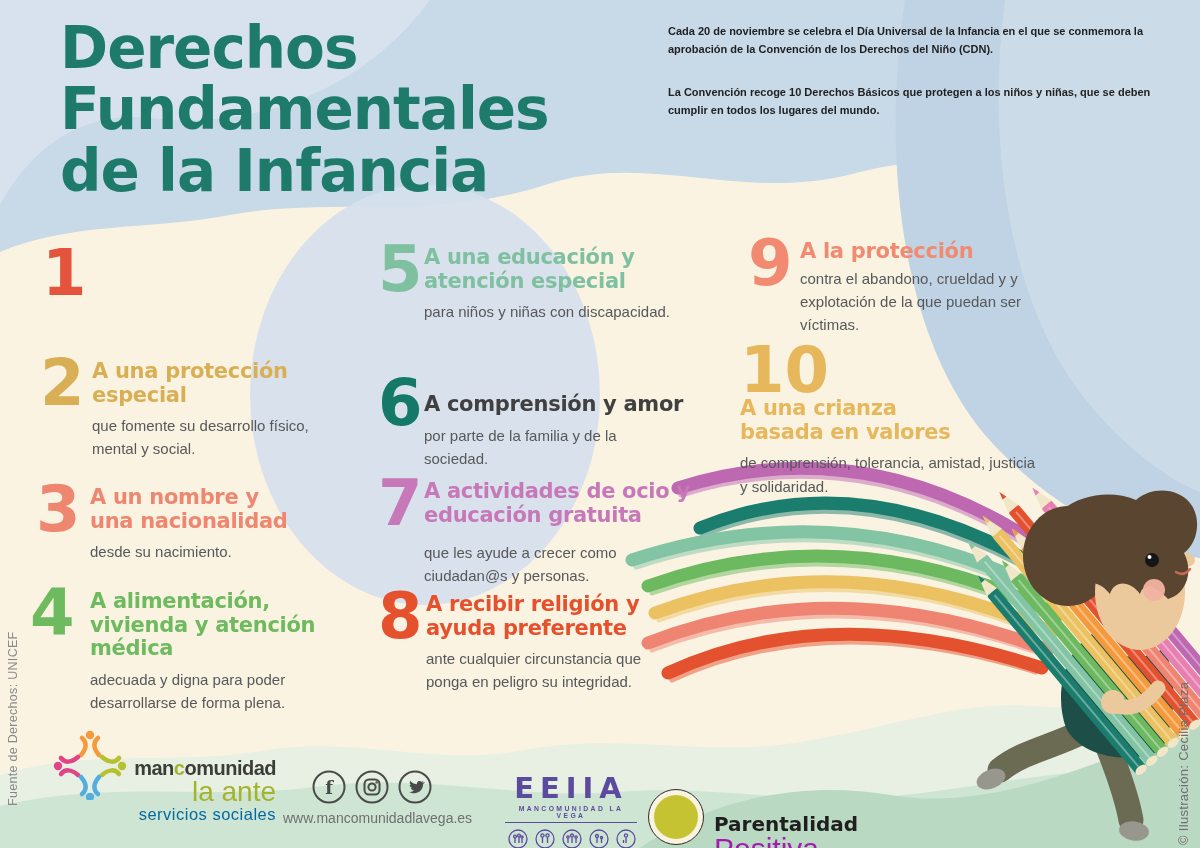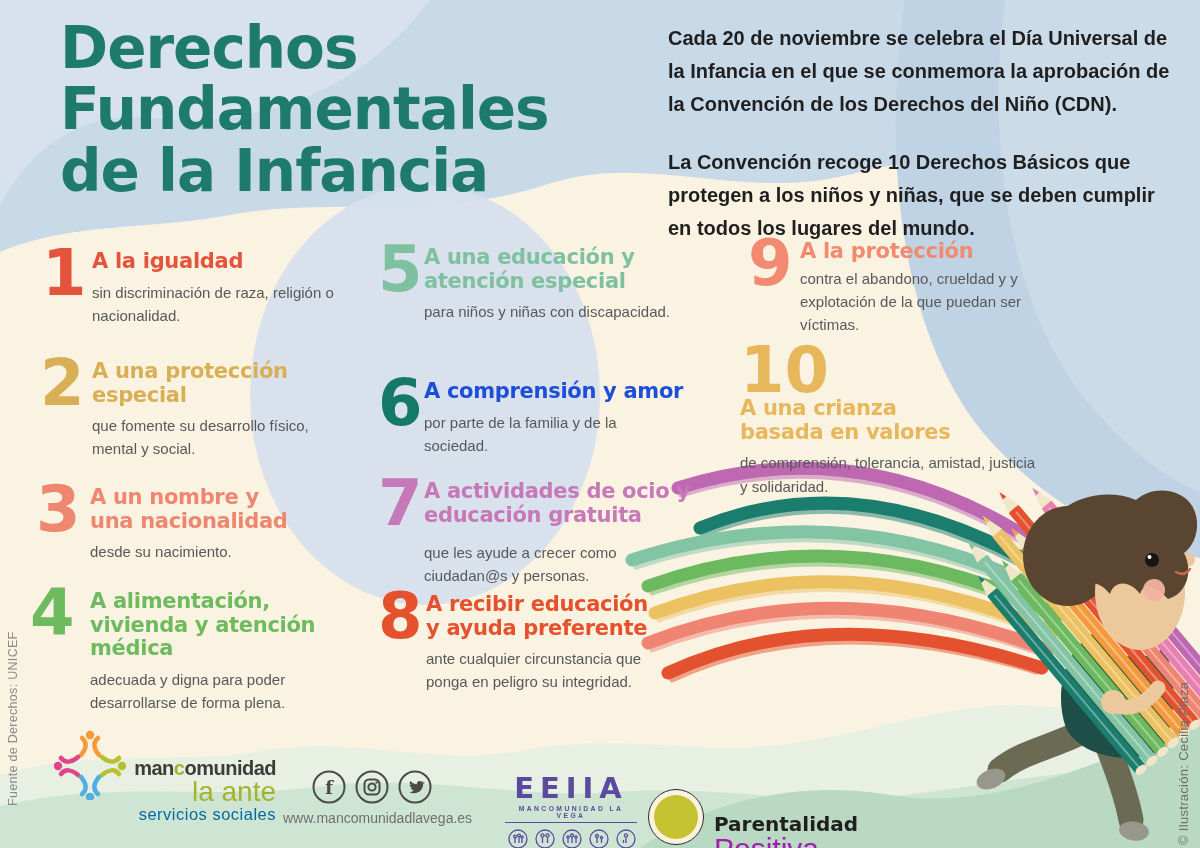--- a/index.html
+++ b/index.html
@@ -16,21 +16,21 @@
     left:60px;top:18px;
     font-family:"DejaVu Sans",sans-serif;
     font-weight:800;font-size:58px;line-height:1.06;
     letter-spacing:-1px;
   }
   .title div{white-space:nowrap;}
 
   
   .intro{
     left:668px;top:22px;width:515px;
-    font-size:20px;font-weight:700;color:#1f1f1f;line-height:1.66;
+    font-size:11px;font-weight:700;color:#1f1f1f;line-height:1.66;
   }
   .intro p{margin:0 0 24px 0;}
 
   
   .right-item{position:absolute;z-index:2;display:flex;align-items:flex-start;}
   .num{
     font-family:"DejaVu Sans",sans-serif;
     font-weight:800;font-size:64px;line-height:.85;
     margin-top:-4px;
   }
@@ -202,24 +202,20 @@
     <div>de la Infancia</div>
   </h1>
 
   <div class="layer intro">
     <p>Cada 20 de noviembre se celebra el Día Universal de la Infancia en el que se conmemora la aprobación de la Convención de los Derechos del Niño (CDN).</p>
     <p>La Convención recoge 10 Derechos Básicos que protegen a los niños y niñas, que se deben cumplir en todos los lugares del mundo.</p>
   </div>
 
   <div class="right-item" style="left:42px;top:250px;">
     <div class="num" style="width: 50px; color: rgb(228, 84, 60);">1</div>
-    <div class="rtext" style="width:250px;">
-      <h2 class="rtitle" style="color: rgb(228, 84, 60);">A la igualdad</h2>
-      <p class="rbody">sin discriminación de raza, religión o nacionalidad.</p>
-    </div>
   </div>
   <div class="right-item" style="left:40px;top:360px;">
     <div class="num" style="width: 52px; color: rgb(217, 175, 85);">2</div>
     <div class="rtext" style="width:250px;">
       <h2 class="rtitle" style="width: 240px; color: rgb(217, 175, 85);">A una protección especial</h2>
       <p class="rbody">que fomente su desarrollo físico, mental y social.</p>
     </div>
   </div>
   <div class="right-item" style="left:36px;top:486px;">
     <div class="num" style="width: 54px; color: rgb(238, 134, 112);">3</div>
@@ -239,35 +235,35 @@
   <div class="right-item" style="left:378px;top:246px;">
     <div class="num" style="width: 46px; color: rgb(127, 192, 161);">5</div>
     <div class="rtext" style="width:250px;">
       <h2 class="rtitle" style="width: 235px; color: rgb(127, 192, 161);">A una educación y atención especial</h2>
       <p class="rbody">para niños y niñas con discapacidad.</p>
     </div>
   </div>
   <div class="right-item" style="left:378px;top:380px;">
     <div class="num" style="width: 46px; color: rgb(21, 121, 106);">6</div>
     <div class="rtext" style="width:285px;">
-      <h2 class="rtitle" style="white-space: nowrap; color: #1d4ed8;">A comprensión y amor</h2>
+      <h2 class="rtitle" style="white-space: nowrap; color: #404040; margin-top: 13px;">A comprensión y amor</h2>
       <p class="rbody" style="width:250px;">por parte de la familia y de la sociedad.</p>
     </div>
   </div>
   <div class="right-item" style="left:378px;top:480px;">
     <div class="num" style="width: 46px; color: rgb(198, 120, 184);">7</div>
     <div class="rtext" style="width:290px;">
       <h2 class="rtitle" style="width: 285px; color: rgb(198, 120, 184);">A actividades de ocio y educación gratuita</h2>
       <p class="rbody" style="width:255px;margin-top:14px;">que les ayude a crecer como ciudadan@s y personas.</p>
     </div>
   </div>
   <div class="right-item" style="left:378px;top:593px;">
     <div class="num" style="width: 48px; color: rgb(229, 81, 45);">8</div>
     <div class="rtext" style="width:260px;">
-      <h2 class="rtitle" style="width: 240px; color: rgb(229, 81, 45);">A recibir educación y ayuda preferente</h2>
+      <h2 class="rtitle" style="width: 240px; color: rgb(229, 81, 45);">A recibir religión y ayuda preferente</h2>
       <p class="rbody" style="width:250px;">ante cualquier circunstancia que ponga en peligro su integridad.</p>
     </div>
   </div>
 
   <div class="right-item" style="left:748px;top:240px;">
     <div class="num" style="width: 52px; color: rgb(241, 138, 113);">9</div>
     <div class="rtext" style="width:280px;">
       <h2 class="rtitle" style="white-space: nowrap; color: rgb(241, 138, 113);">A la protección</h2>
       <p class="rbody" style="width:240px;margin-top:3px;">contra el abandono, crueldad y y explotación de la que puedan ser víctimas.</p>
     </div>

